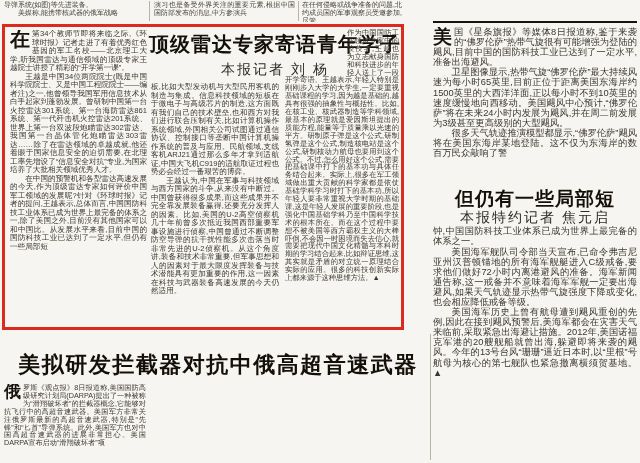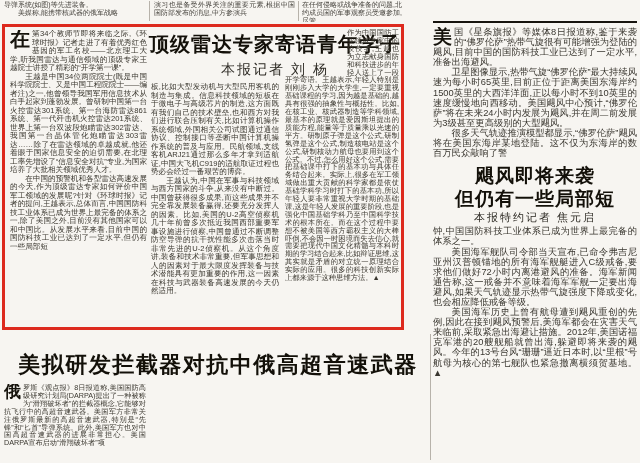--- a/index.html
+++ b/index.html
@@ -38,21 +38,21 @@
   .dc-e{font-size:17px;line-height:16px;padding:0 2px 0 0;}
   .hl-spacer{float:left;width:62px;height:46px;}
   
   .hur{position:absolute;left:433px;top:0;width:204px;height:463px;}
   .hur-rule{position:absolute;left:0;top:21px;width:204px;height:2px;background:#17140e;}
   .hur-body{font-size:9.3px;line-height:10.1px;color:#39362f;}
   .hur-head{
     margin:6px 0 2px 0;text-align:center;font-weight:700;color:#131009;
     font-size:19px;line-height:23px;letter-spacing:1px;
   }
-  .hur-byline{text-align:center;font-size:11px;letter-spacing:2px;margin:2px 0 4px 0;color:#2e2b25;}
+  .hur-byline{text-align:center;font-size:14px;letter-spacing:2px;margin:2px 0 4px 0;color:#2e2b25;}
   
   .hyp{position:absolute;left:2px;top:352px;width:432px;height:128px;}
   .hyp-head{
     margin:0;text-align:center;font-weight:700;color:#131009;
     font-size:22px;line-height:26px;letter-spacing:1.5px;white-space:nowrap;
   }
   .hyp-body{font-size:7.2px;line-height:7.9px;color:#3a372f;}
   .credit{display:block;text-align:right;}
 </style>
 </head>
@@ -89,21 +89,21 @@
       <p>作为中国国防工业领域专家中的佼佼者,王越也为立志献身国防和科技进步的年轻人送上了一段开学寄语。王越表示,年轻人特别是刚刚步入大学的大学生,一定要重视基础课程的学习,因为越是基础的,越具有很强的抽象性与概括性。比如,在核工业、核武器制造等学科领域,最基本的原理就是爱因斯坦提出的质能方程,能量等于质量乘以光速的平方。研制原子弹是这个公式,研制氢弹是这个公式,制造核电站是这个公式,研制核动力航母也要用到这个公式。不过,怎么用好这个公式,需要把基础课中打下的基本功与具体任务结合起来。实际上,很多在军工领域做出重大贡献的科学家都是依仗基础学科学习时打下的基本功,所以年轻人要非常重视大学时期的基础课,这是年轻人发展的重要阶段,也是强化中国基础学科乃至中国科学技术的根本所在。而在这个过程中要想不被美国等西方霸权主义的大棒吓倒,不会因一时困境而失去信心,就需要把现代中国文化精髓与本科时期的学习结合起来,比如辩证思维,这其实就是矛盾的对立统一原理结合实际的应用。很多的科技创新实际上都来源于这种思维方法。▲</p>
     </div>
   </div>
 
   <div class="hur">
     <div class="hur-rule"></div>
     <div class="abs hur-body jt ovh" style="left:0;top:27px;width:204px;height:436px;">
       <p><span class="dc dc-mei">美</span><span>国《星条旗报》等媒体8日报道称,鉴于来袭的“佛罗伦萨”热带气旋很有可能增强为登陆的飓风,目前中国的国防科技工业已达到了一定水平,准备出海避风。</span></p>
       <p class="ind">卫星图像显示,热带气旋“佛罗伦萨”最大持续风速为每小时65英里,目前正位于距离美国东海岸约1500英里的大西洋洋面,正以每小时不到10英里的速度缓慢地向西移动。美国飓风中心预计,“佛罗伦萨”将在未来24小时内发展为飓风,并在周二前发展为3级甚至更高级别的大型飓风。</p>
       <p class="ind">很多天气轨迹推演模型都显示,“佛罗伦萨”飓风将在美国东海岸某地登陆。这不仅为东海岸的数百万民众敲响了警</p>
-      <h2 class="hur-head"><span>飓风即将来袭</span><br>
+      <h2 class="hur-head"><br>
       <span>但仍有一些局部短</span></h2>
       <div class="hur-byline">本报特约记者 焦元启</div>
       <p>钟,中国国防科技工业体系已成为世界上最完备的体系之一。</p>
       <p class="ind">美国海军舰队司令部当天宣布,已命令弗吉尼亚州汉普顿锚地的所有海军舰艇进入C级戒备,要求他们做好72小时内离港避风的准备。海军新闻通告称,这一戒备并不意味着海军军舰一定要出海避风,如果天气轨迹显示热带气旋强度下降或变化,也会相应降低戒备等级。</p>
       <p class="ind">美国海军历史上曾有航母遭到飓风重创的先例,因此在接到飓风预警后,美海军都会在灾害天气来临前,采取紧急出海避让措施。2012年,美国诺福克军港的20艘舰船就曾出海,躲避即将来袭的飓风。今年的13号台风“珊珊”逼近日本时,以“里根”号航母为核心的第七舰队也紧急撤离横须贺基地。▲</p>
     </div>
   </div>
 
   <div class="hyp">
     <h2 class="hyp-head">美拟研发拦截器对抗中俄高超音速武器</h2>

